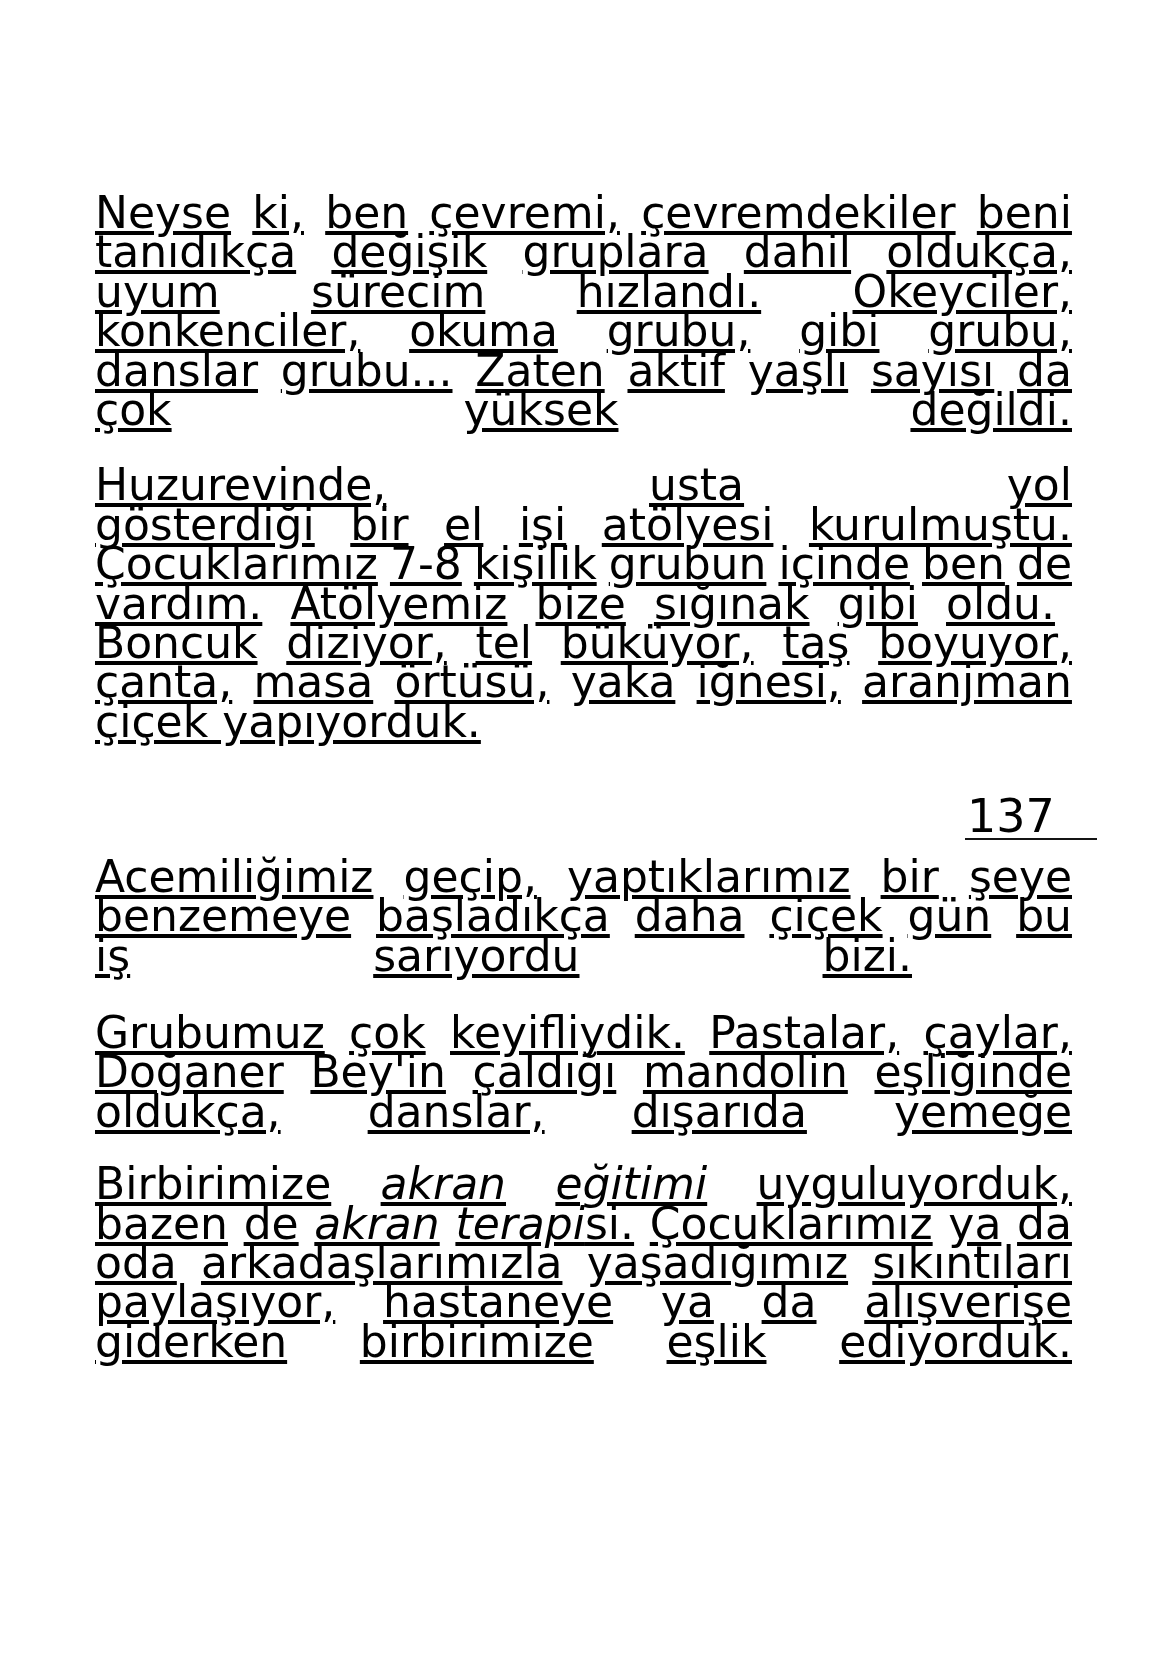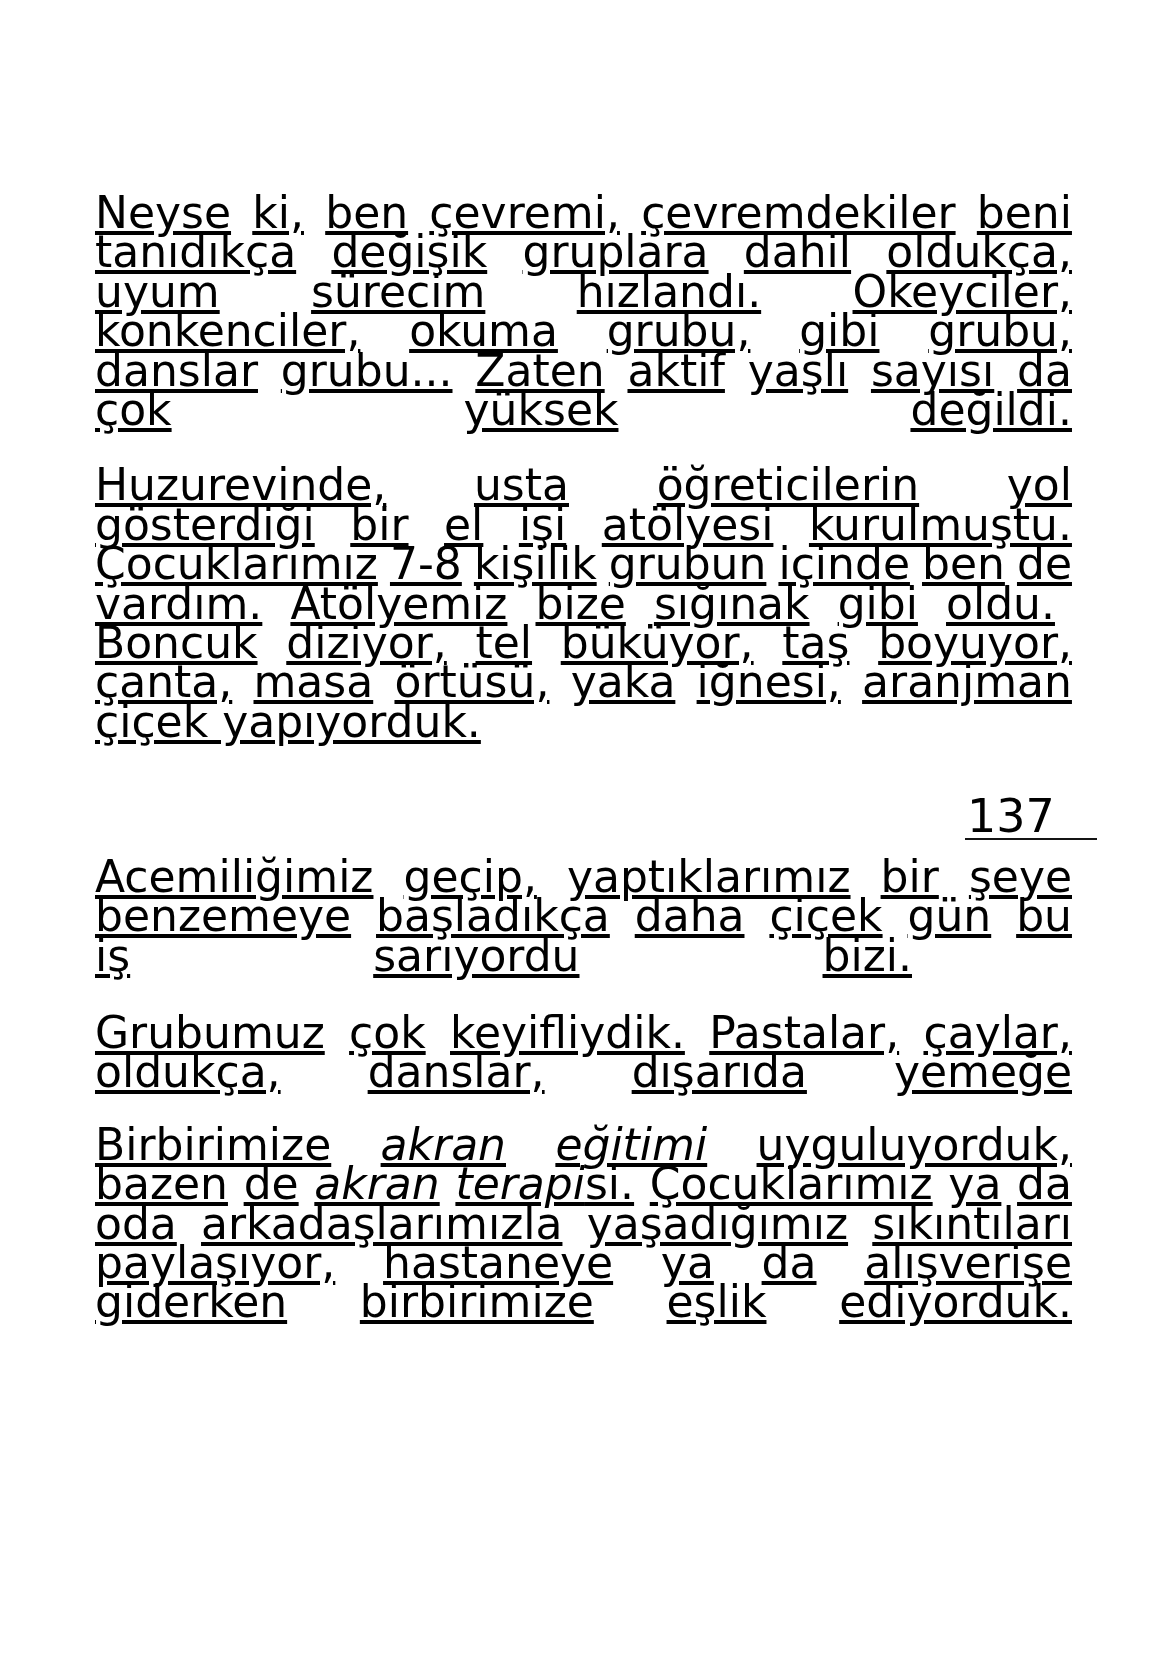--- a/index.html
+++ b/index.html
@@ -94,21 +94,20 @@
         <div class="line stretch">
           <span class="word"><span>çok</span></span>
           <span class="word"><span>yüksek</span></span>
           <span class="word"><span>değildi.</span></span>
         </div>
       </div>
       <div class="para">
         <div class="line stretch">
           <span class="word"><span>Huzurevinde,</span></span>
           <span class="word"><span>usta</span></span>
-          <span class="word"><span>öğreticilerin</span></span>
           <span class="word"><span>yol</span></span>
         </div>
         <div class="line stretch">
           <span class="word"><span>gösterdiği</span></span>
           <span class="word"><span>bir</span></span>
           <span class="word"><span>el</span></span>
           <span class="word"><span>işi</span></span>
           <span class="word"><span>atölyesi</span></span>
           <span class="word"><span>kurulmuştu.</span></span>
         </div>
@@ -178,20 +177,27 @@
       </div>
       <div class="para">
         <div class="line stretch">
           <span class="word"><span>Grubumuz</span></span>
           <span class="word"><span>çok</span></span>
           <span class="word"><span>keyifliydik.</span></span>
           <span class="word"><span>Pastalar,</span></span>
           <span class="word"><span>çaylar,</span></span>
         </div>
         <div class="line stretch">
+          <span class="word"><span>Doğaner</span></span>
+          <span class="word"><span>Bey'in</span></span>
+          <span class="word"><span>çaldığı</span></span>
+          <span class="word"><span>mandolin</span></span>
+          <span class="word"><span>eşliğinde</span></span>
+        </div>
+        <div class="line stretch">
           <span class="word"><span>oldukça,</span></span>
           <span class="word"><span>danslar,</span></span>
           <span class="word"><span>dışarıda</span></span>
           <span class="word"><span>yemeğe</span></span>
         </div>
       </div>
       <div class="para">
         <div class="line stretch">
           <span class="word"><span>Birbirimize</span></span>
           <span class="word"><span class="it">akran</span></span>

